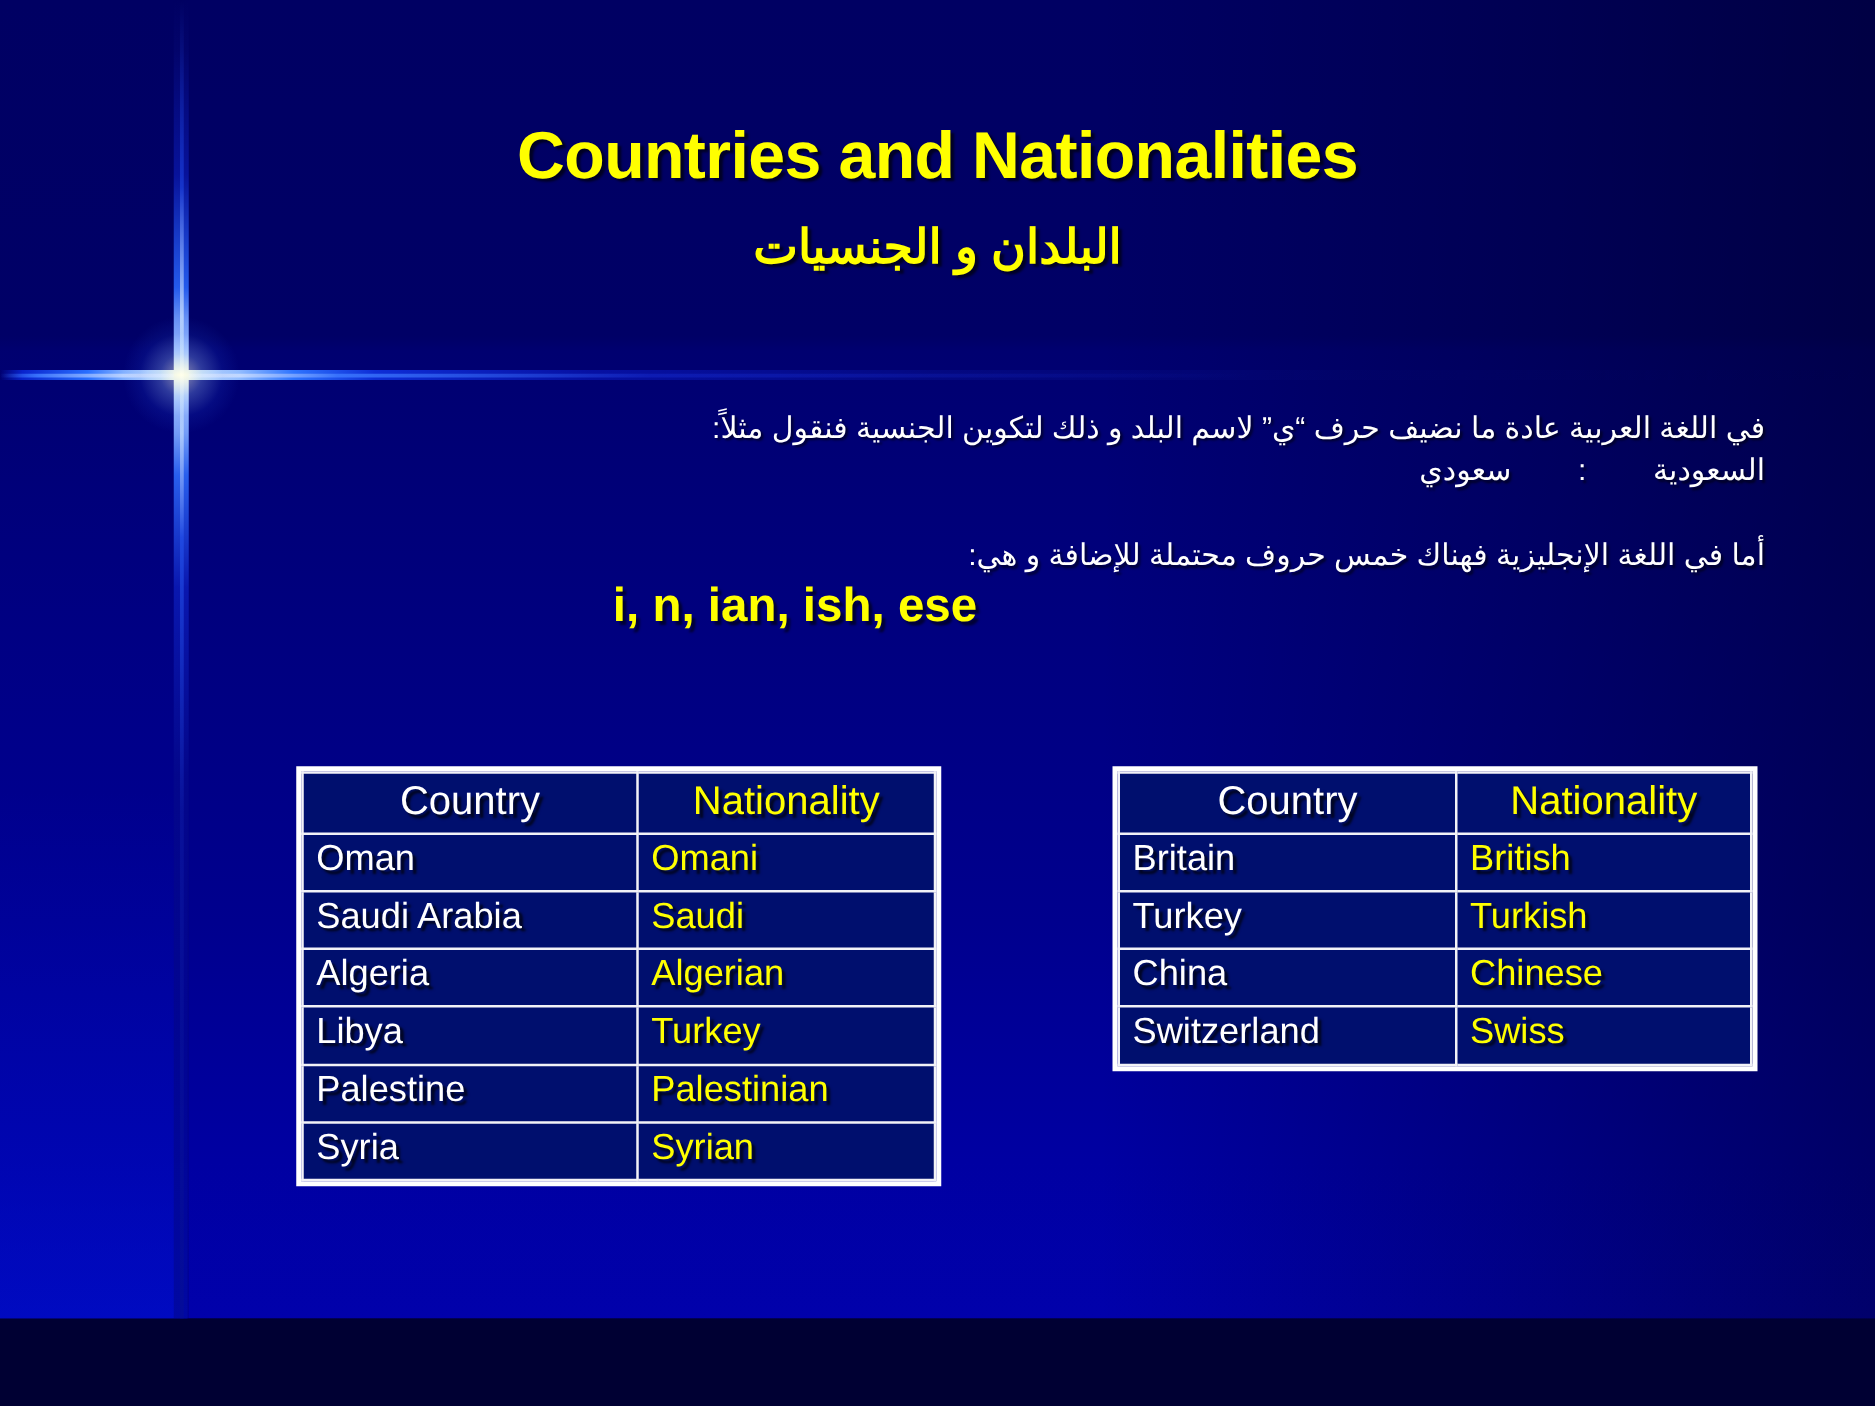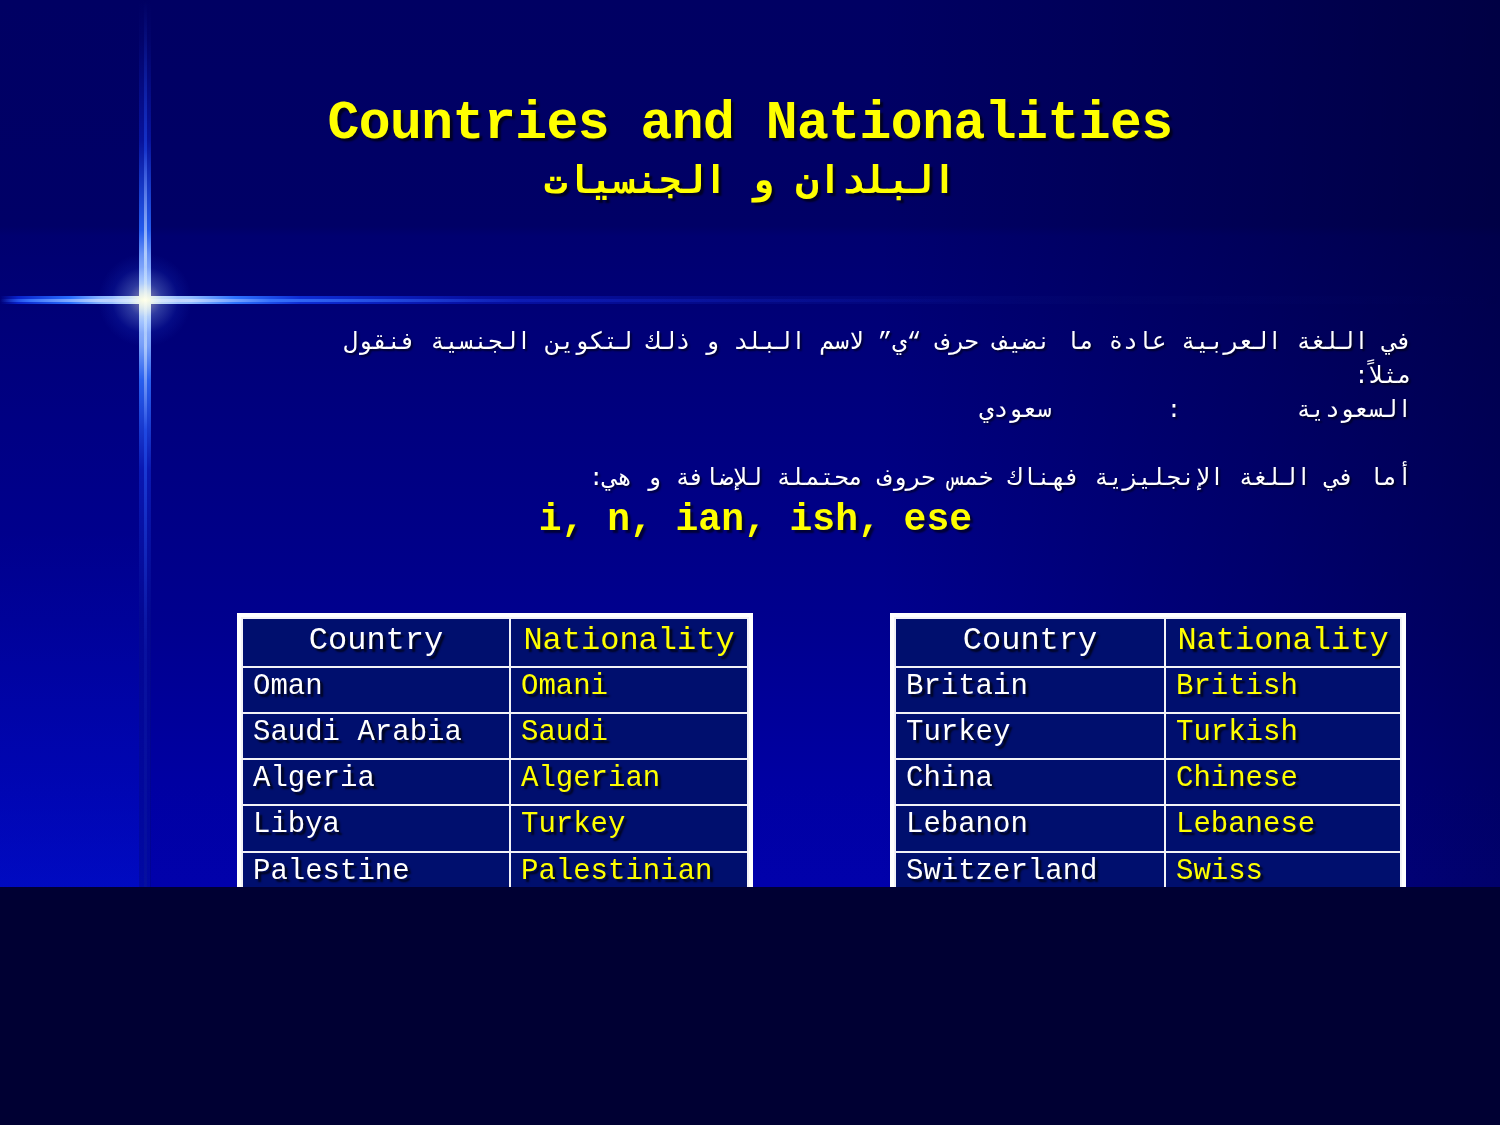--- a/index.html
+++ b/index.html
@@ -4,23 +4,23 @@
 <title>Countries and Nationalities</title>
 <style>
   html, body {
     margin: 0;
     padding: 0;
     background: #000033;
   }
   #slide {
     position: relative;
     width: 1500px;
-    height: 887px;
+    height: 1055px;
     overflow: hidden;
-    font-family: Liberation Mono, monospace;
+    font-family: Liberation Sans, sans-serif;
     background: #000000;
   }
 
   
   .bg-base {
     position: absolute;
     inset: 0;
     background: linear-gradient(180deg,
         #000063 0%,
         #000066 25.5%,
@@ -157,21 +157,21 @@
     letter-spacing: -0.5px;
     text-shadow: 3px 3px 2px rgba(0,0,0,0.65);
     line-height: 1.08;
   }
   .title-ar {
     font-size: 38px;
     font-weight: bold;
     color: #ffff00;
     direction: rtl;
     text-shadow: 3px 3px 2px rgba(0,0,0,0.65);
-    margin-top: 8px;
+    margin-top: 24px;
     line-height: 1.15;
   }
 
   .body-block {
     position: absolute;
     left: 300px;
     top: 326px;
     width: 1112px;
     direction: rtl;
     text-align: right;
@@ -181,20 +181,21 @@
     font-size: 24px;
     line-height: 1.42;
     color: #ffffff;
     text-shadow: 2px 2px 2px rgba(0,0,0,0.6);
     white-space: pre-wrap;
   }
   .ar-line.indent2 { letter-spacing: 0px; }
   .ar-gap { height: 34px; }
   .suffix-line {
     direction: ltr;
+    text-align: center;
     font-size: 38px;
     font-weight: bold;
     color: #ffff00;
     text-shadow: 3px 3px 2px rgba(0,0,0,0.6);
     margin: 2px 0 1px 0;
     padding-right: 440px;
   }
 
   
   .vtable {
@@ -309,24 +310,20 @@
           </tr>
           <tr>
             <td class="c-country">Turkey</td>
             <td class="c-nat">Turkish</td>
           </tr>
           <tr>
             <td class="c-country">China</td>
             <td class="c-nat">Chinese</td>
           </tr>
           <tr>
-            <td class="c-country">Lebanon</td>
-            <td class="c-nat">Lebanese</td>
-          </tr>
-          <tr>
             <td class="c-country">Switzerland</td>
             <td class="c-nat">Swiss</td>
           </tr>
         </tbody>
       </table>
     </div>
 
   </div>
 </div>
 

